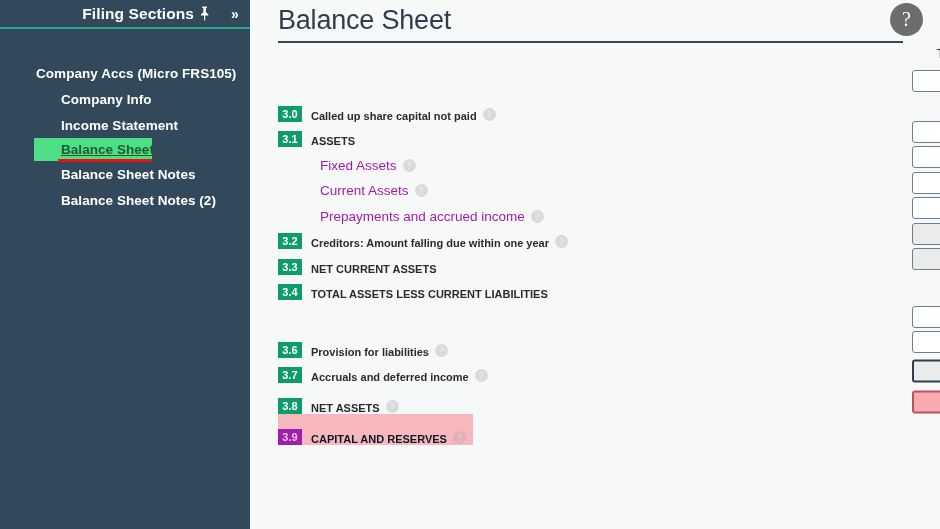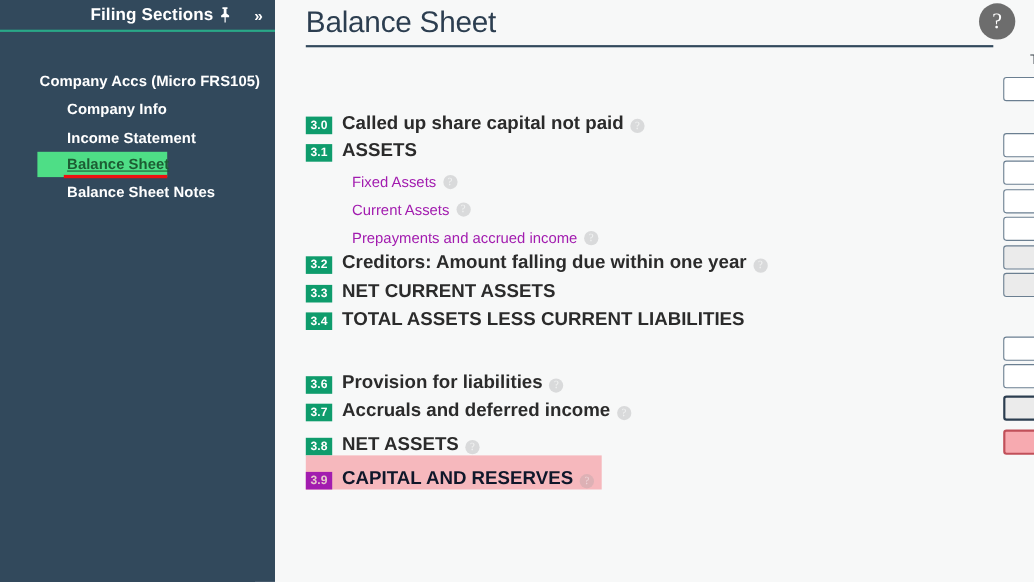--- a/index.html
+++ b/index.html
@@ -225,21 +225,21 @@
     background: #0e9c6c;
     color: #ffffff;
     font-size: 11px;
     font-weight: bold;
     margin-right: 9px;
     flex: 0 0 24px;
   }
   .badge.muted { background: #a21caf; color: #e8c9cb; }
 
   .row-label {
-    font-size: 17px;
+    font-size: 11px;
     color: #2b2b2b;
     font-weight: bold;
     white-space: nowrap;
   }
   .row-label.plain { font-weight: bold; }
   .row-label.sub {
     color: #a21caf;
     font-weight: normal;
     font-size: 13.5px;
   }
@@ -342,20 +342,23 @@
         <span class="nav-label">Income Statement</span>
       </div>
       <div class="nav-item active">
         <span class="hl-box"></span>
         <span class="nav-label">Balance Sheet</span>
         <span class="red-underline"></span>
       </div>
       <div class="nav-item lvl1">
         <span class="nav-label">Balance Sheet Notes</span>
       </div>
+      <div class="nav-item lvl1">
+        <span class="nav-label">Balance Sheet Notes (2)</span>
+      </div>
     </div>
   </div>
 
   <div class="main">
 
     <div class="main-header">
       <div class="page-title">Balance Sheet</div>
       <div class="title-rule"></div>
       <div class="help-circle">
         <span class="qmark">?</span>

